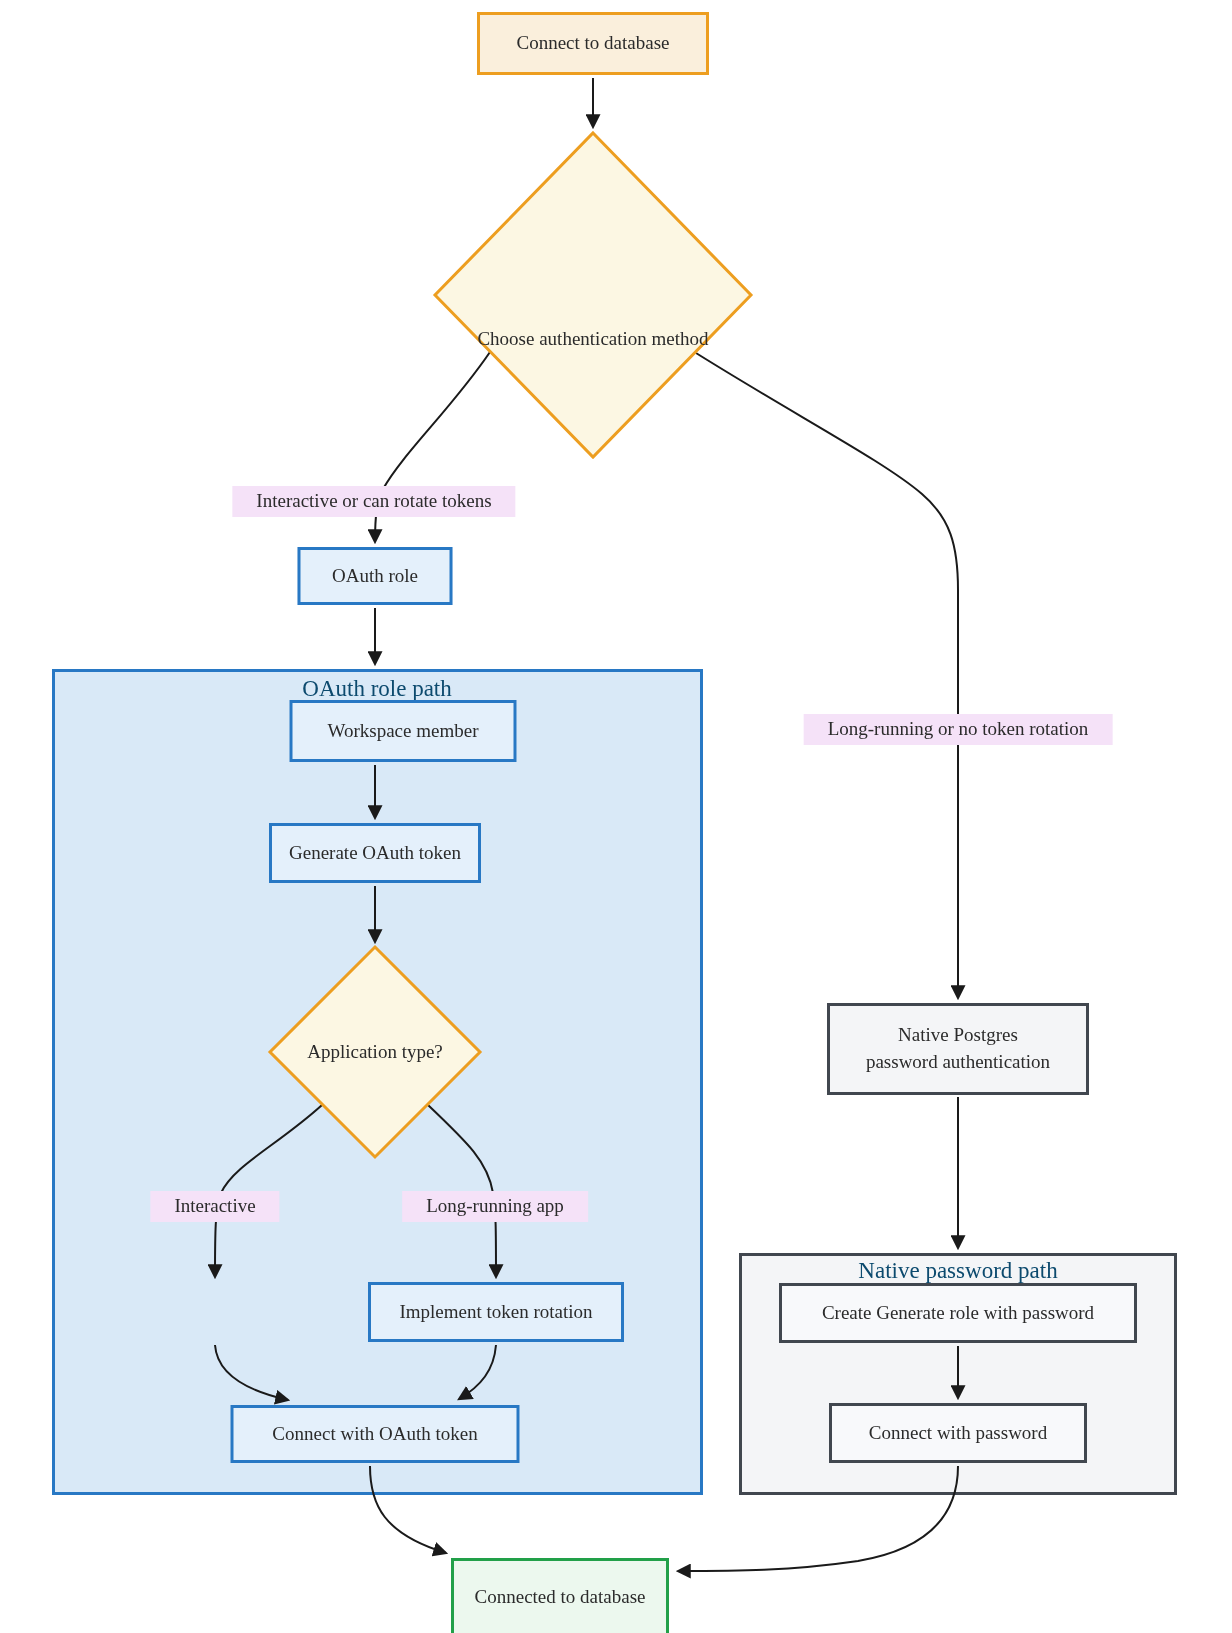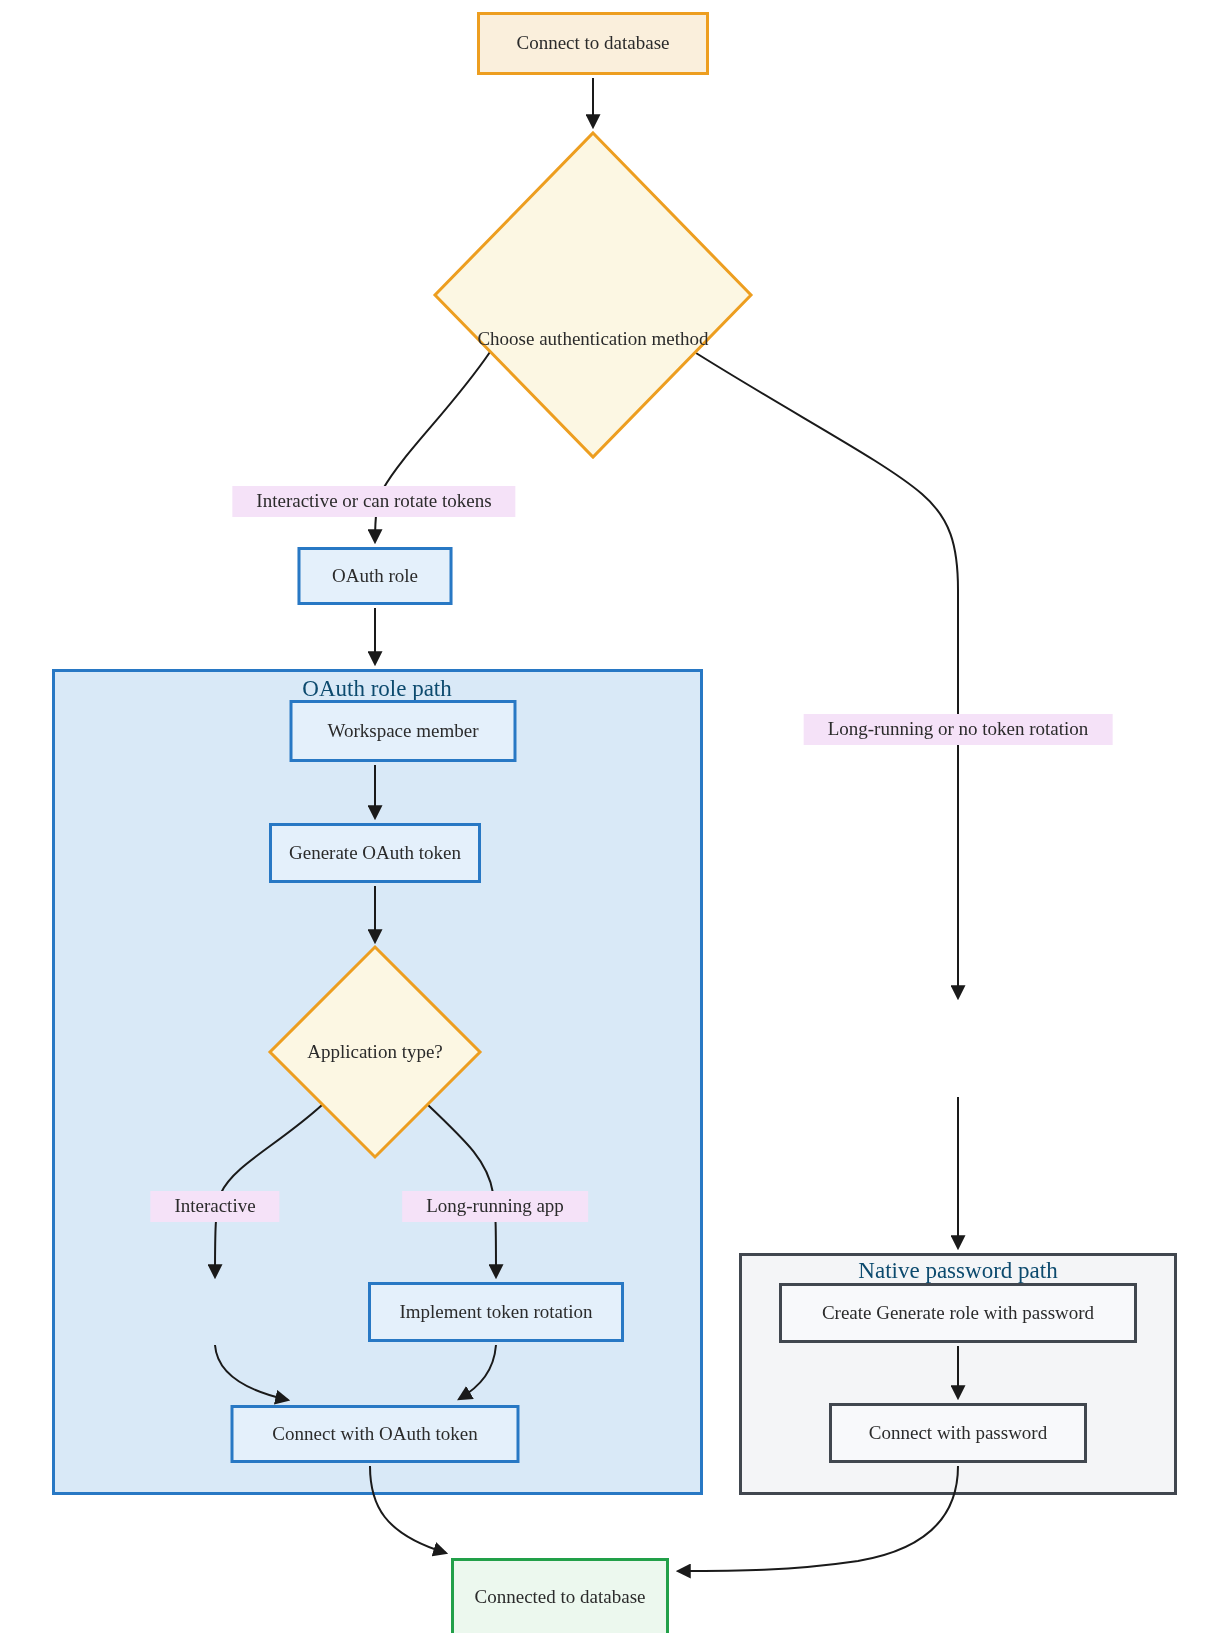--- a/index.html
+++ b/index.html
@@ -119,20 +119,24 @@
   <div class="node blue" style="left:496px; top:1282px; width:256px; height:60px;">
     <span>Implement token rotation</span>
   </div>
 
   <div class="node blue" style="left:375px; top:1405px; width:289px; height:58px;">
     <span>Connect with OAuth token</span>
   </div>
 
   <div class="edge-label" style="left:958px; top:714px;">Long-running or no token rotation</div>
 
+  <div class="node graybig" style="left:958px; top:1003px; width:262px; height:92px;">
+    <span>Native Postgres</span>
+    <span>password authentication</span>
+  </div>
 
   <div class="node gray" style="left:958px; top:1283px; width:358px; height:60px;">
     <span>Create Generate role with password</span>
   </div>
 
   <div class="node gray" style="left:958px; top:1403px; width:258px; height:60px;">
     <span>Connect with password</span>
   </div>
 
   <div class="node green" style="left:560px; top:1558px; width:218px; height:78px;">

